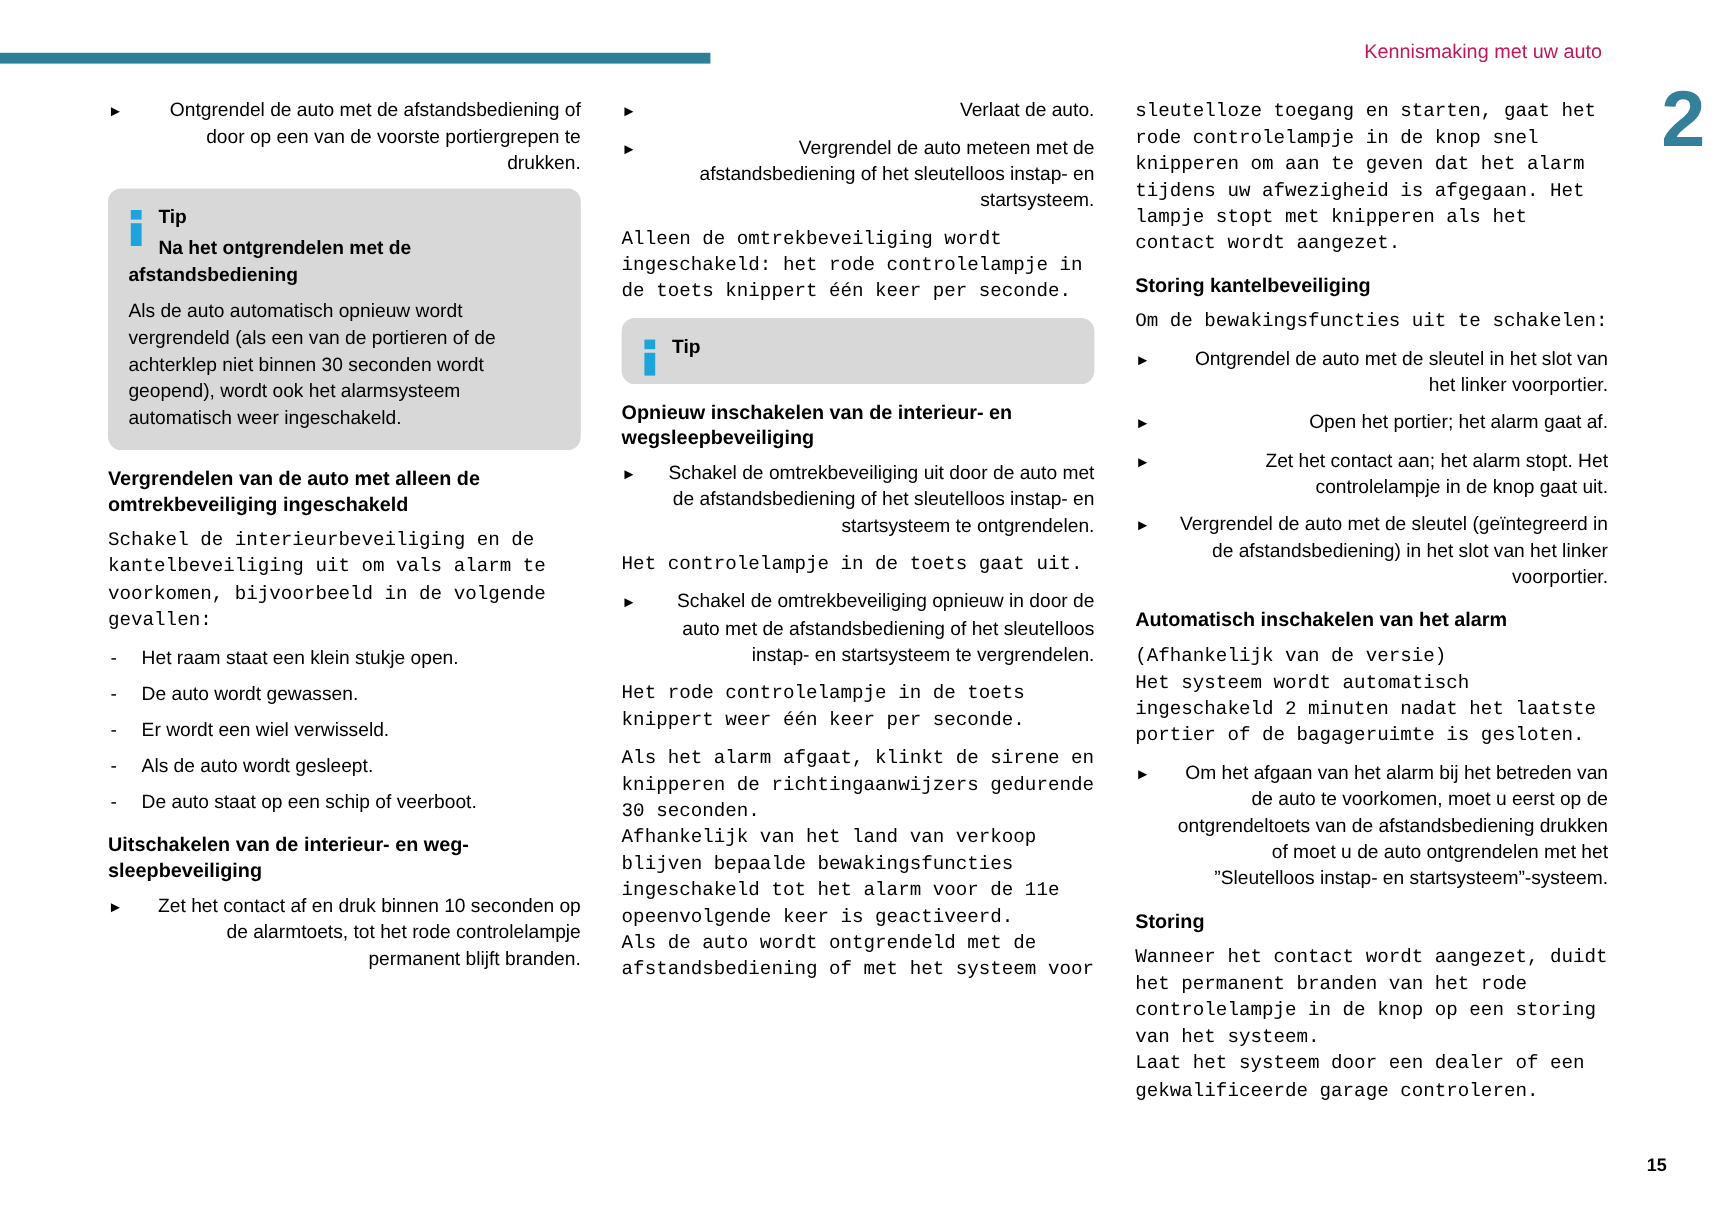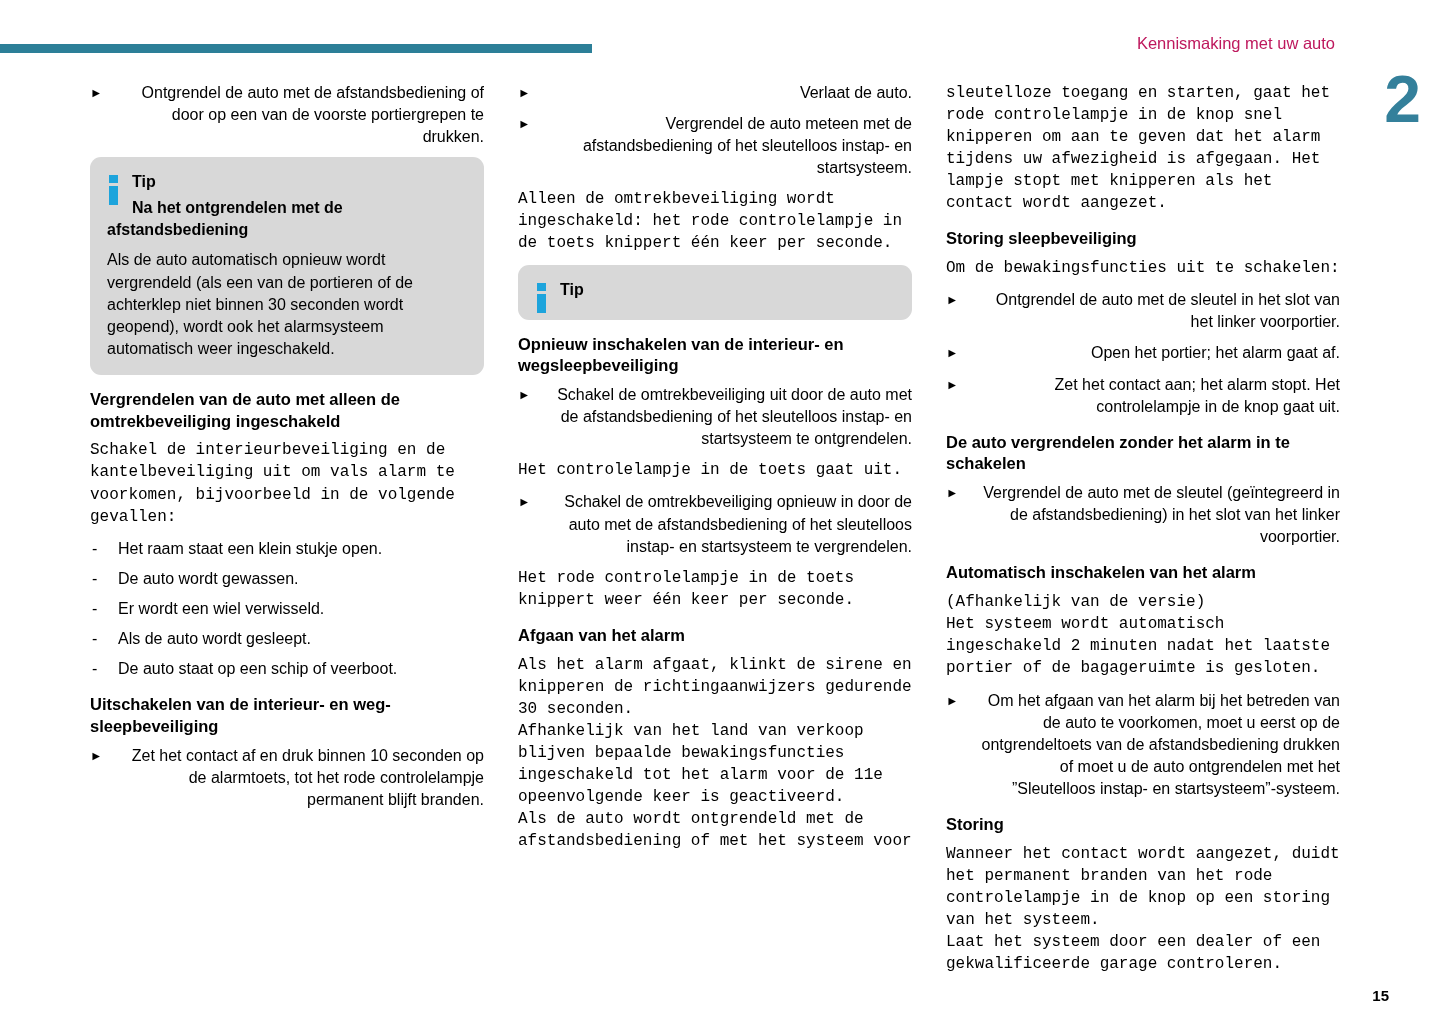--- a/index.html
+++ b/index.html
@@ -4,21 +4,21 @@
 <style>
   html,body{margin:0;padding:0;}
   body{
     width:1445px;height:1018px;background:#ffffff;position:relative;
     font-family:"Liberation Sans", sans-serif;font-size:16px;color:#000;
     overflow:hidden;
   }
   .top-bar{position:absolute;left:0;top:44px;width:592px;height:9px;background:#2c7f98;}
   .header-title{position:absolute;top:34px;right:110px;color:#be185d;font-size:16.5px;}
   .chapter-number{position:absolute;top:66px;right:24px;color:#34809b;font-size:66px;font-weight:bold;line-height:1;}
-  .page-number{position:absolute;top:963px;right:56px;font-weight:bold;font-size:15px;margin-top:24px;}
+  .page-number{position:absolute;top:963px;right:56px;font-weight:bold;font-size:15px;}
 
   .columns{position:absolute;left:90px;top:82px;width:1250px;display:flex;gap:34px;}
   .column{width:394px;flex:0 0 394px;}
 
   .para{margin:0 0 10px;line-height:1.38;white-space:pre-line;font-family:Liberation Mono, monospace;}
   .heading{font-size:16.5px;font-weight:bold;margin:14px 0 7px;line-height:1.32;white-space:pre-line;}
   .bullet{display:flex;margin:0 0 9px;line-height:1.38;}
   .arrow{flex:0 0 27px;font-size:12.5px;padding-top:3px;}
   .btext{flex:1;white-space:pre-line;text-align:right;}
   .dash{display:flex;margin:0 0 8px;line-height:1.38;}
@@ -106,42 +106,40 @@
       <div class="bullet">
         <span class="arrow">►</span>
         <span class="btext">Schakel de omtrekbeveiliging uit door de auto met de afstandsbediening of het sleutelloos instap- en startsysteem te ontgrendelen.</span>
       </div>
       <p class="para">Het controlelampje in de toets gaat uit.</p>
       <div class="bullet">
         <span class="arrow">►</span>
         <span class="btext">Schakel de omtrekbeveiliging opnieuw in door de auto met de afstandsbediening of het sleutelloos instap- en startsysteem te vergrendelen.</span>
       </div>
       <p class="para">Het rode controlelampje in de toets knippert weer één keer per seconde.</p>
-      <h3 class="heading">Afgaan van het alarm</h3>
       <p class="para">Als het alarm afgaat, klinkt de sirene en knipperen de richtingaanwijzers gedurende 30 seconden.
 Afhankelijk van het land van verkoop blijven bepaalde bewakingsfuncties ingeschakeld tot het alarm voor de 11e opeenvolgende keer is geactiveerd.
 Als de auto wordt ontgrendeld met de afstandsbediening of met het systeem voor</p>
     </div>
     <div class="column">
       <p class="para">sleutelloze toegang en starten, gaat het rode controlelampje in de knop snel knipperen om aan te geven dat het alarm tijdens uw afwezigheid is afgegaan. Het lampje stopt met knipperen als het contact wordt aangezet.</p>
-      <h3 class="heading">Storing sleepbeveiliging</h3>
+      <h3 class="heading">Storing kantelbeveiliging</h3>
       <p class="para">Om de bewakingsfuncties uit te schakelen:</p>
       <div class="bullet">
         <span class="arrow">►</span>
         <span class="btext">Ontgrendel de auto met de sleutel in het slot van het linker voorportier.</span>
       </div>
       <div class="bullet">
         <span class="arrow">►</span>
         <span class="btext">Open het portier; het alarm gaat af.</span>
       </div>
       <div class="bullet">
         <span class="arrow">►</span>
         <span class="btext">Zet het contact aan; het alarm stopt. Het controlelampje in de knop gaat uit.</span>
       </div>
-      <h3 class="heading">De auto vergrendelen zonder het alarm in te schakelen</h3>
       <div class="bullet">
         <span class="arrow">►</span>
         <span class="btext">Vergrendel de auto met de sleutel (geïntegreerd in de afstandsbediening) in het slot van het linker voorportier.</span>
       </div>
       <h3 class="heading">Automatisch inschakelen van het alarm</h3>
       <p class="para">(Afhankelijk van de versie)
 Het systeem wordt automatisch ingeschakeld 2 minuten nadat het laatste portier of de bagageruimte is gesloten.</p>
       <div class="bullet">
         <span class="arrow">►</span>
         <span class="btext">Om het afgaan van het alarm bij het betreden van de auto te voorkomen, moet u eerst op de ontgrendeltoets van de afstandsbediening drukken of moet u de auto ontgrendelen met het ”Sleutelloos instap- en startsysteem”-systeem.</span>

